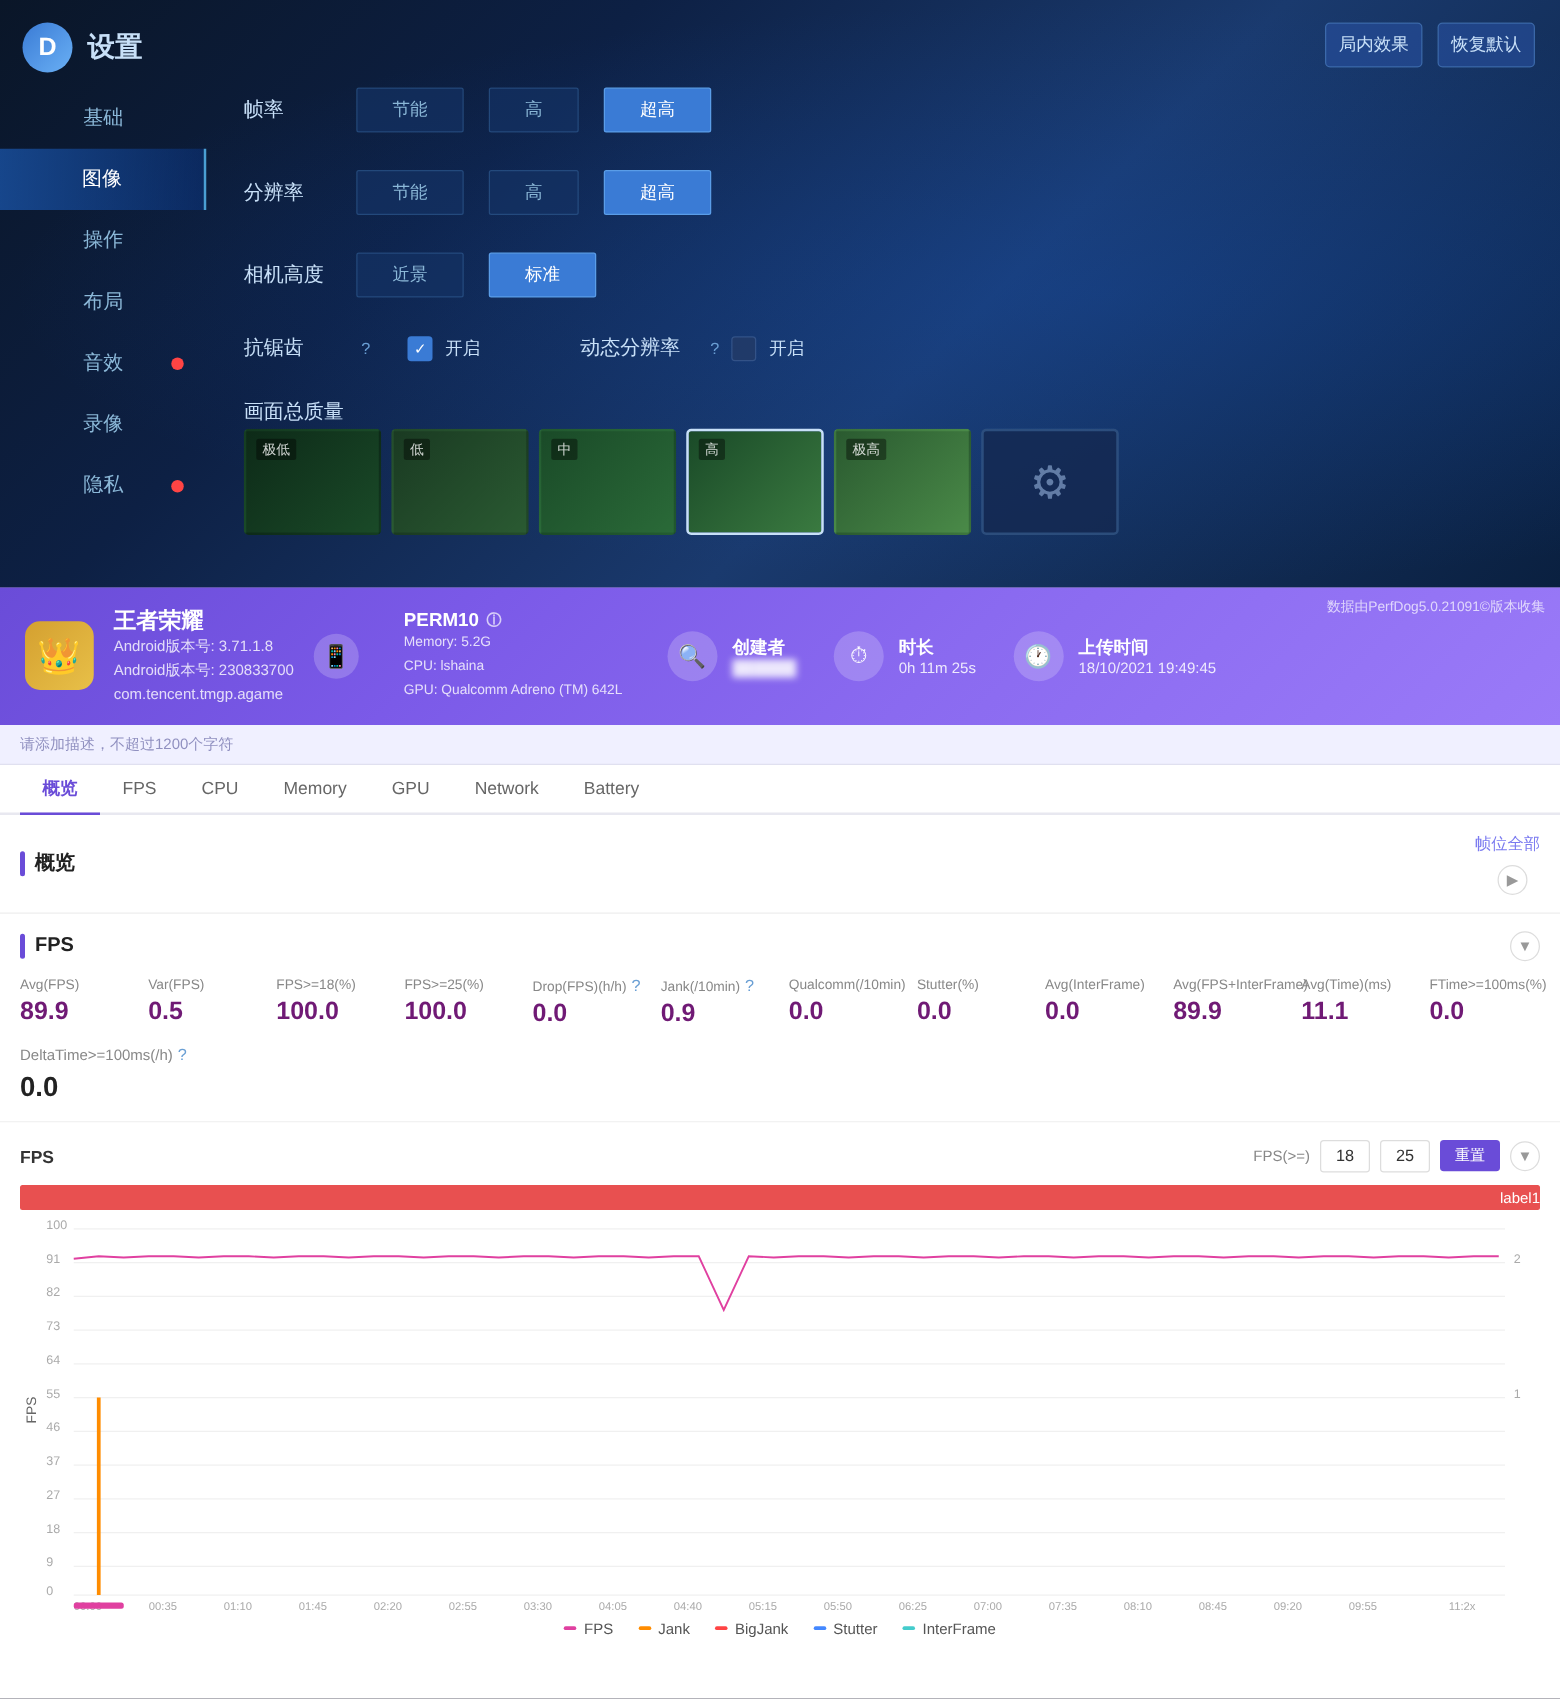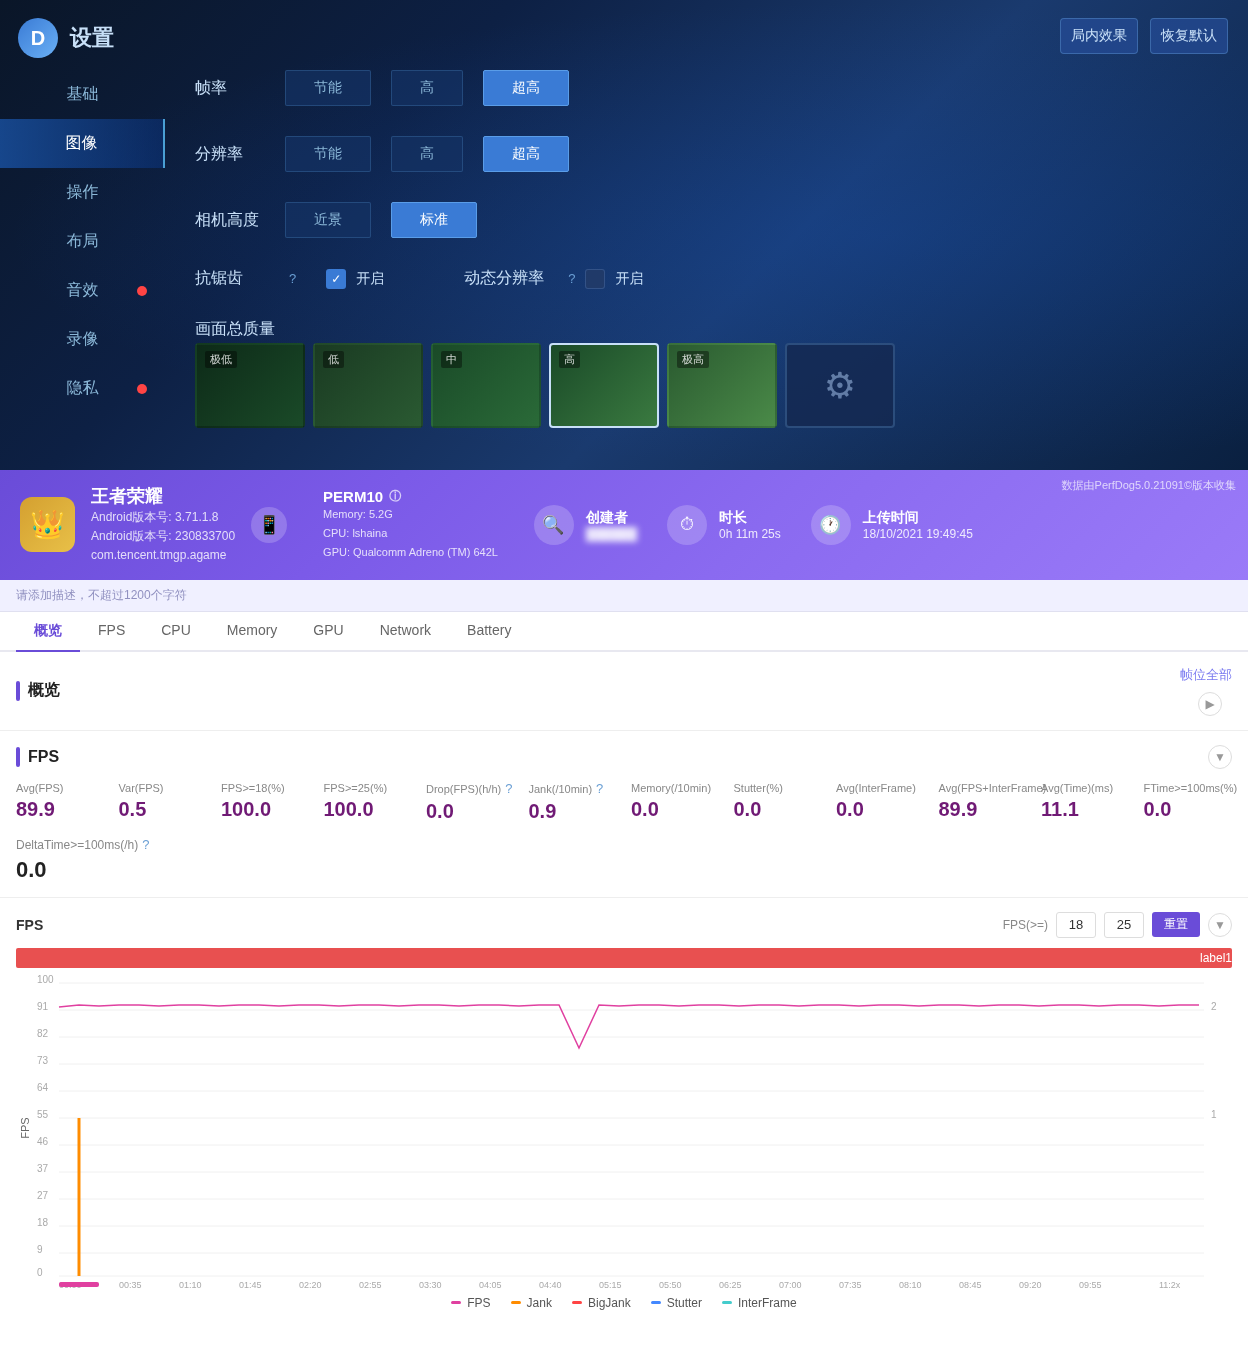--- a/index.html
+++ b/index.html
@@ -757,21 +757,21 @@
       </div>
       <div class="fps-stat-col">
         <div class="fps-stat-label">Drop(FPS)(h/h)<span class="help-icon">?</span></div>
         <div class="fps-stat-value">0.0</div>
       </div>
       <div class="fps-stat-col">
         <div class="fps-stat-label">Jank(/10min)<span class="help-icon">?</span></div>
         <div class="fps-stat-value">0.9</div>
       </div>
       <div class="fps-stat-col">
-        <div class="fps-stat-label">Memory(/10min)</div>
+        <div class="fps-stat-label">Qualcomm(/10min)</div>
         <div class="fps-stat-value">0.0</div>
       </div>
       <div class="fps-stat-col">
         <div class="fps-stat-label">Stutter(%)</div>
         <div class="fps-stat-value">0.0</div>
       </div>
       <div class="fps-stat-col">
         <div class="fps-stat-label">Avg(InterFrame)</div>
         <div class="fps-stat-value">0.0</div>
       </div>

